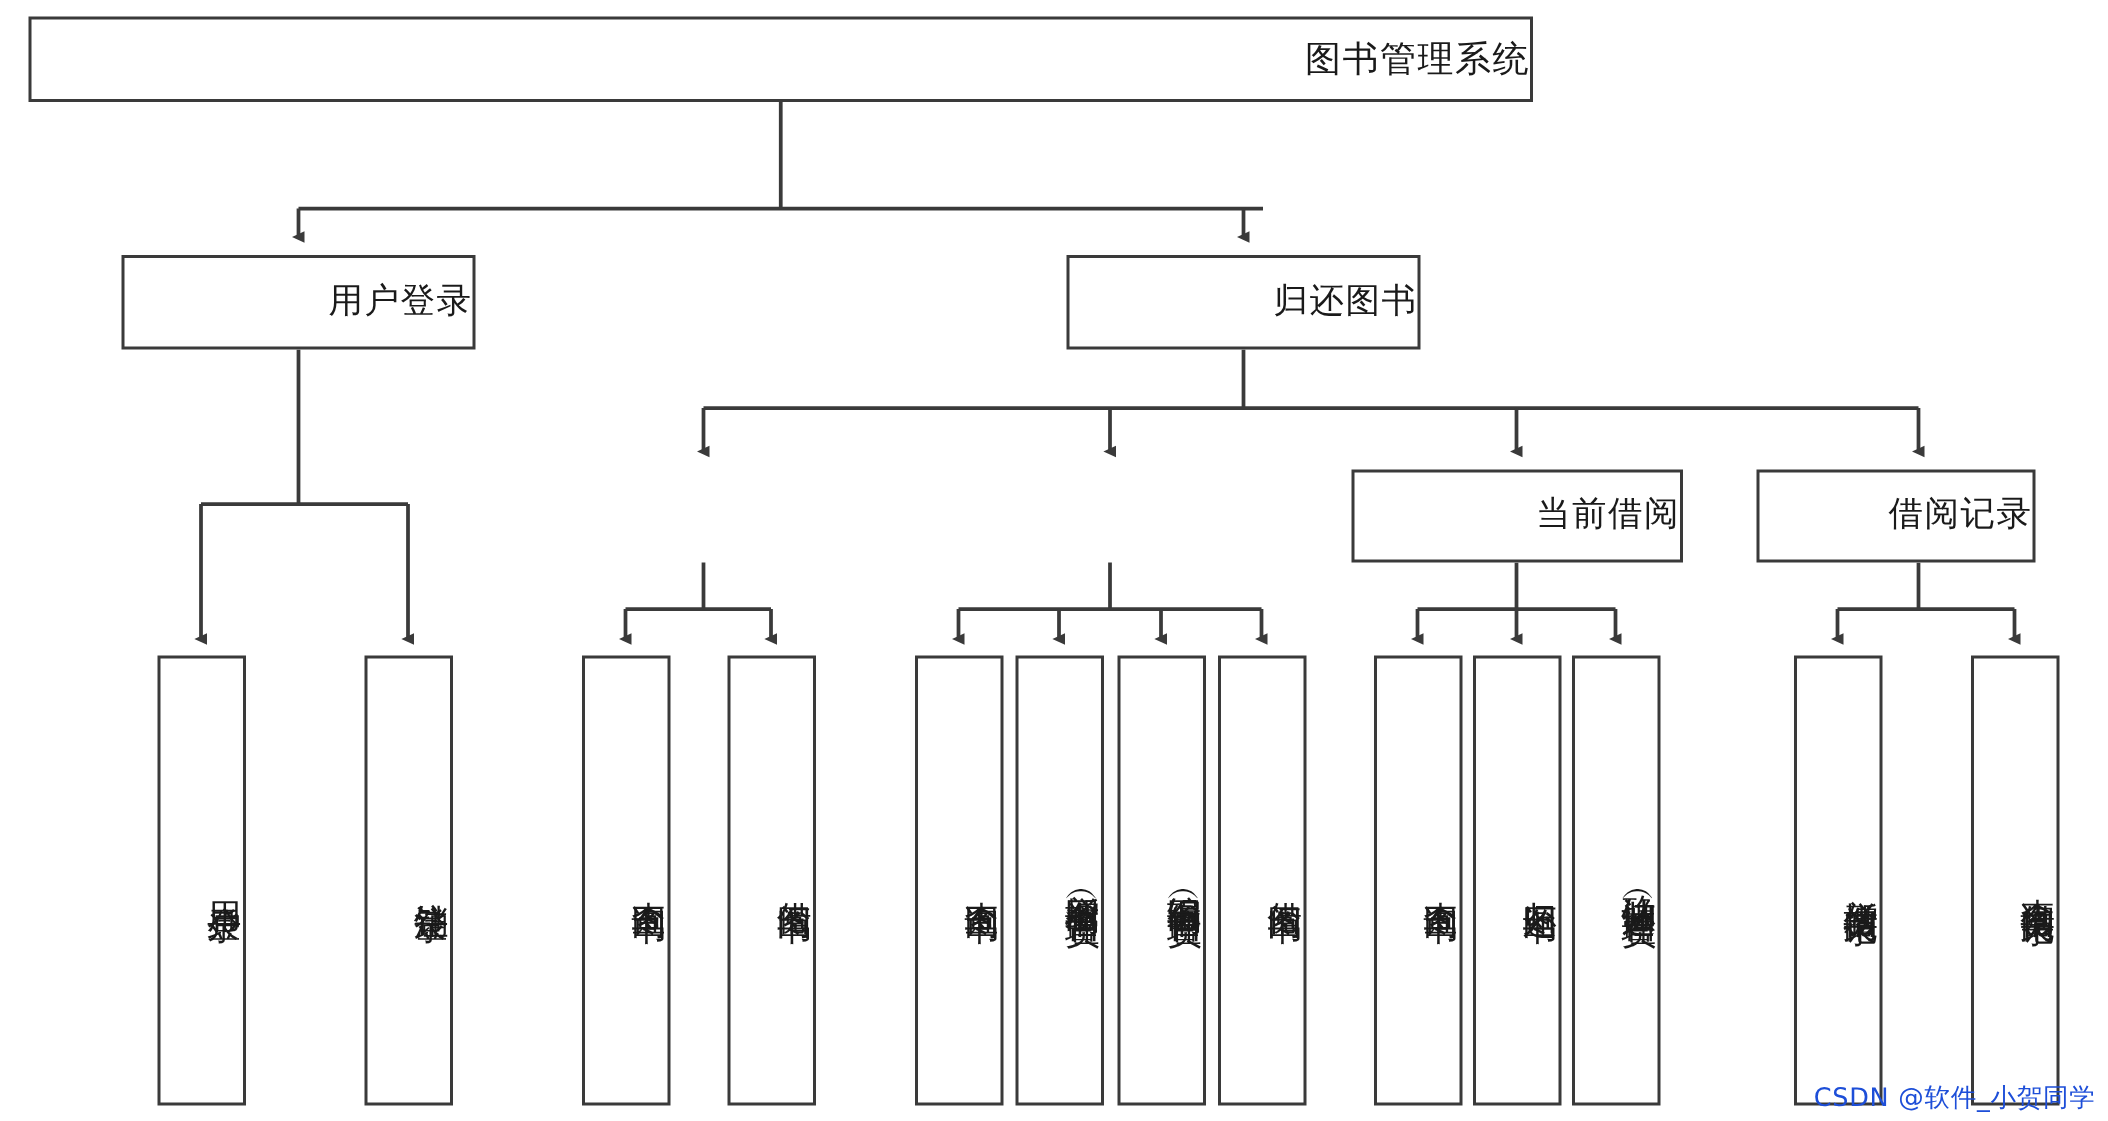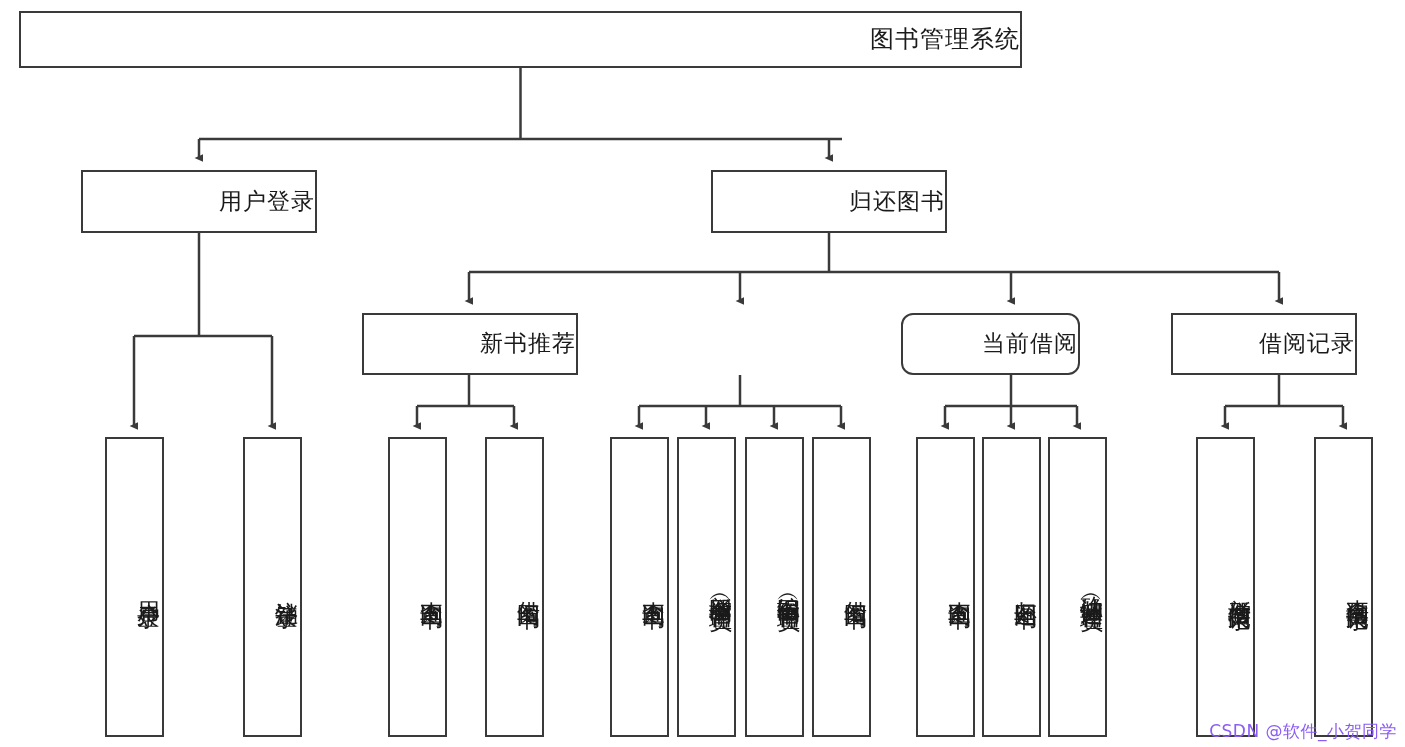--- a/index.html
+++ b/index.html
@@ -55,21 +55,21 @@
     white-space:nowrap;
   }
   .node.root{
     font-size:24px;
   }
   .watermark{
     position:absolute;
     right:8px;
     bottom:4px;
     font-size:17px;
-    color:#8b5cf6;
+    color:#1d4ed8;
     letter-spacing:0.5px;
     white-space:nowrap;
     user-select:none;
   }
 </style>
 </head>
 <body>
 
 <div id="canvas">
 
@@ -127,24 +127,21 @@
     <span>图书管理系统</span>
   </div>
 
   <div class="node horiz" style="left:81px;top:170px;width:236px;height:63px;">
     <span>用户登录</span>
   </div>
   <div class="node horiz" style="left:711px;top:170px;width:236px;height:63px;">
     <span>归还图书</span>
   </div>
 
-  <div class="node horiz" style="left:362px;top:313px;width:216px;height:62px;">
-    <span>新书推荐</span>
-  </div>
-  <div class="node horiz" style="left:901px;top:313px;width:179px;height:62px;border-radius:12px;">
+  <div class="node horiz" style="left:901px;top:313px;width:221px;height:62px;">
     <span>当前借阅</span>
   </div>
   <div class="node horiz" style="left:1171px;top:313px;width:186px;height:62px;">
     <span>借阅记录</span>
   </div>
 
   <div class="node vert" style="left:105px;top:437px;width:59px;height:300px;">
     <span class="vlabel">用户登录</span>
   </div>
   <div class="node vert" style="left:243px;top:437px;width:59px;height:300px;">

